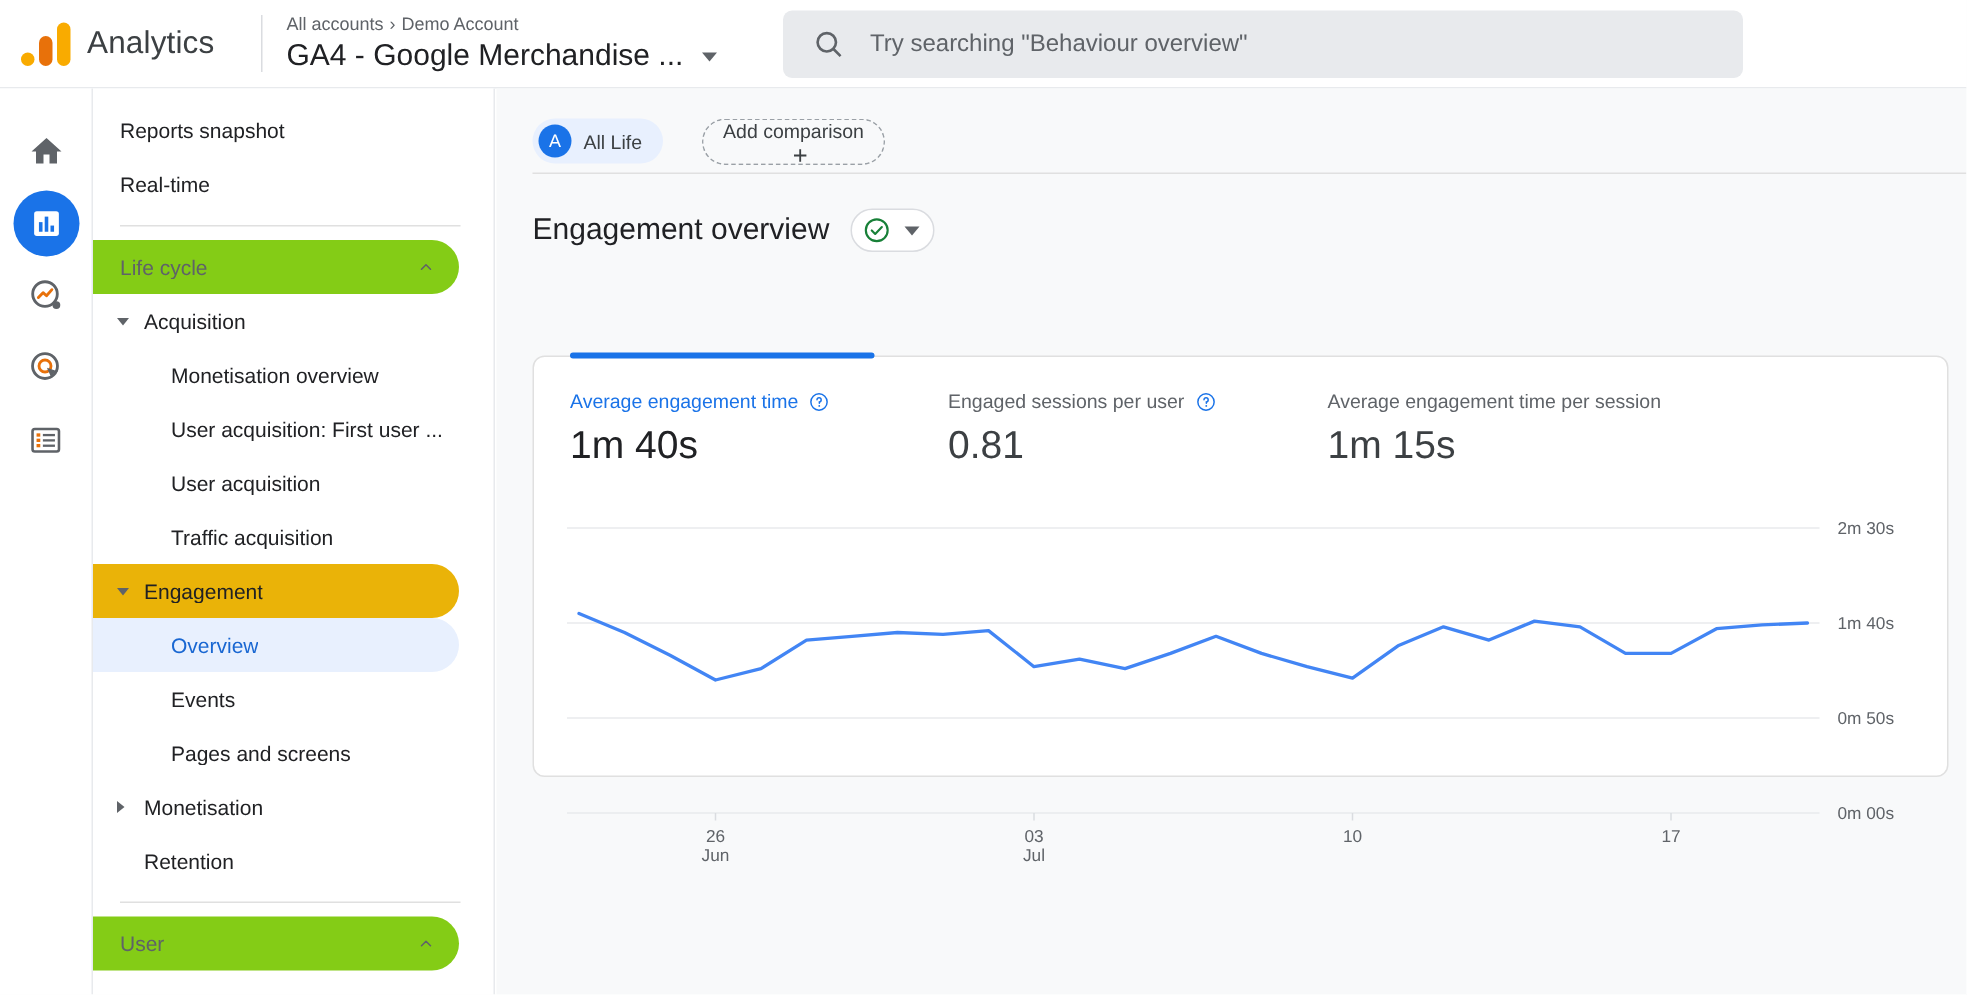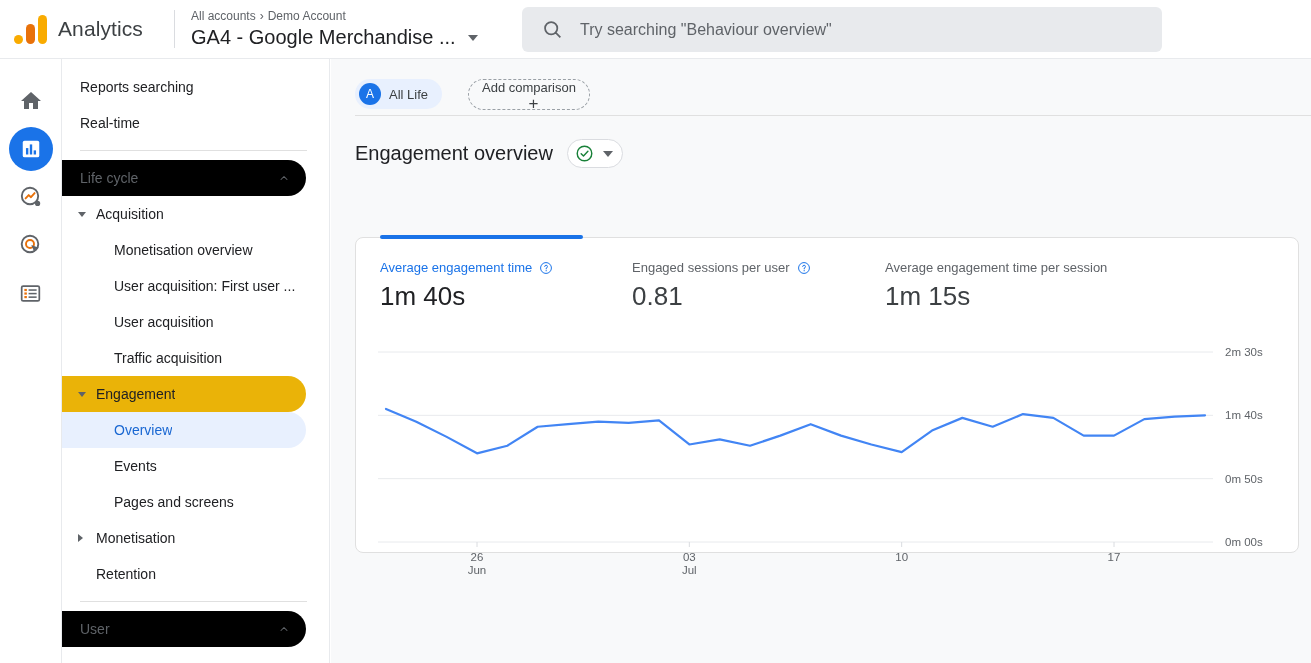--- a/index.html
+++ b/index.html
@@ -86,21 +86,21 @@
   .nav-row {
     height: 36px; display: flex; align-items: center;
     border-radius: 0 18px 18px 0;
     font-size: 14px; color: #202124; cursor: pointer;
     margin-right: 23px; position: relative;
   }
   .nav-row.lvl0 { padding-left: 18px; }
   .nav-row.lvl1 { padding-left: 34px; }
   .nav-row.lvl2 { padding-left: 52px; }
   .nav-row.section {
-    color: #5f6368; background: #000000;
+    color: #5f6368; background: #84cc16;
     justify-content: space-between; padding-right: 16px;
     border-radius: 0 18px 18px 0;
     align-items: center;
   }
   .nav-row.group-open { background: #eab308; }
   .nav-row.selected { background: #e8f0fe; color: #1967d2; }
   .nav-label { white-space: nowrap; overflow: hidden; text-overflow: ellipsis; }
   .nav-sep {
     height: 1px; background: #e0e0e0; margin: 9px 22px 9px 18px;
   }
@@ -155,21 +155,21 @@
     padding: 0 9px 0 7px; background: #fff; cursor: pointer;
   }
   .badge-caret {
     width: 0; height: 0; margin-left: 9px;
     border-left: 5px solid transparent; border-right: 5px solid transparent;
     border-top: 6px solid #5f6368;
   }
 
   
   .card {
-    position: absolute; left: 24px; top: 178px; width: 944px; height: 316px;
+    position: absolute; left: 24px; top: 178px; width: 944px; height: 281px;
     background: #fff; border: 1px solid #e0e0e0; border-radius: 8px;
   }
   .tab-indicator {
     position: absolute; left: 24px; top: -3px; width: 203px; height: 4px;
     background: #1a73e8; border-radius: 2px;
   }
   .metrics {
     display: flex; padding: 22px 0 0 24px;
   }
   .metric { }
@@ -257,21 +257,21 @@
       <rect x="5.6" y="14.6" width="2.6" height="2.3" fill="#E8710A"></rect>
       <rect x="10" y="7.6" width="8.4" height="1.6" fill="#5f6368"></rect>
       <rect x="10" y="11.3" width="8.4" height="1.6" fill="#5f6368"></rect>
       <rect x="10" y="15" width="8.4" height="1.6" fill="#5f6368"></rect>
     </svg>
   </div>
 </div>
 
 <div class="sidebar" id="sidebar">
     <div class="nav-row lvl0">
-      <span class="nav-label">Reports searching</span>
+      <span class="nav-label">Reports snapshot</span>
     </div>
     <div class="nav-row lvl0">
       <span class="nav-label">Real-time</span>
     </div>
     <div class="nav-sep"></div>
     <div class="nav-row lvl0 section">
       <span class="nav-label">Life cycle</span>
       <svg class="chev" viewBox="0 0 24 24">
         <path d="M6 15l6-6 6 6" fill="none" stroke="#5f6368" stroke-width="2.1" stroke-linecap="round" stroke-linejoin="round"></path>
       </svg>

